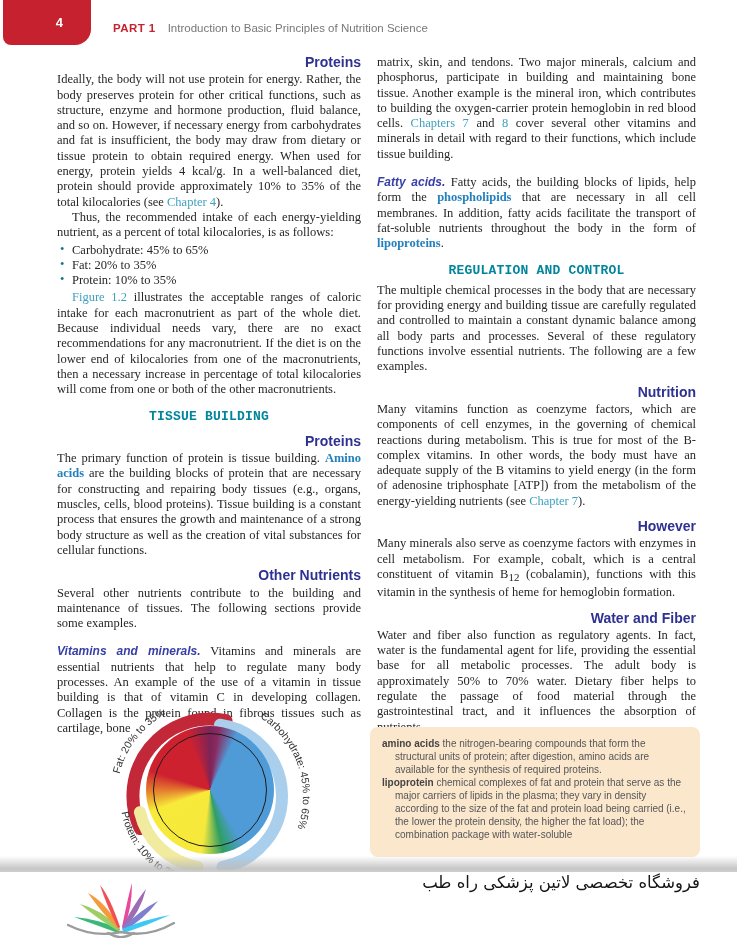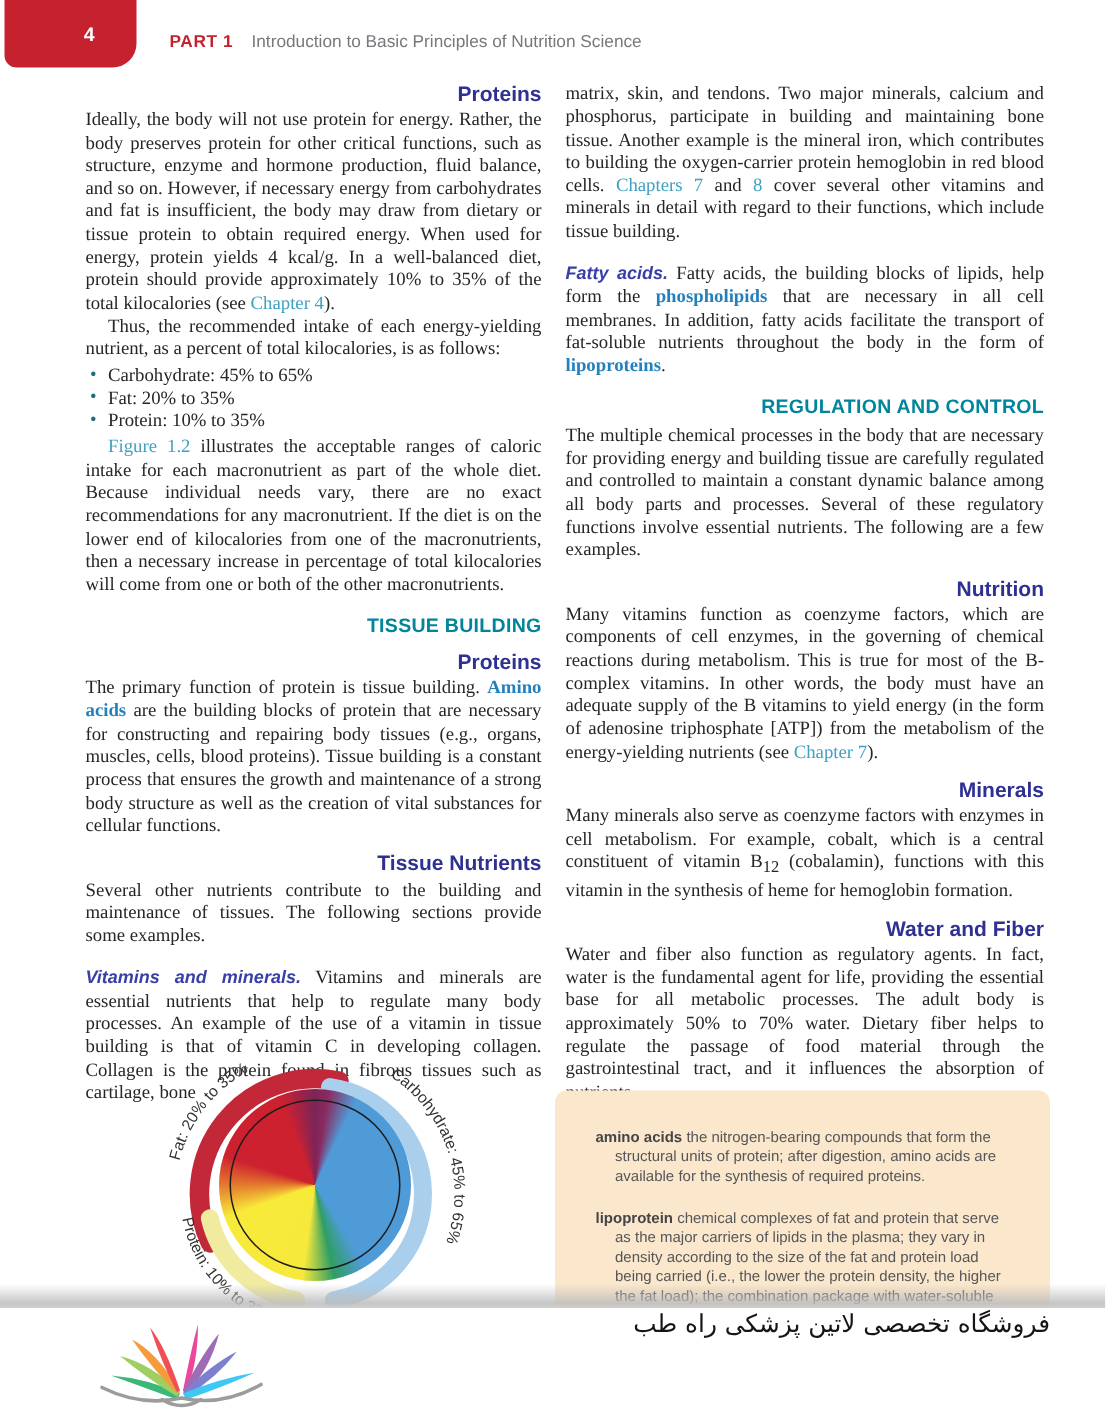--- a/index.html
+++ b/index.html
@@ -16,38 +16,38 @@
   .part-title{color:#77787b;margin-left:9px;}
   
   .scan{position:absolute;left:0;top:0;width:737px;height:872px;overflow:hidden;}
   .col{position:absolute;top:55px;font-size:12.5px;line-height:15.3px;color:#262626;
        text-align:justify;}
   .col-left{left:57px;width:304px;}
   .col-right{left:377px;width:319px;}
   .para{margin:0 0 0 0;}
   .gap{margin-top:13px;}
   .ind{text-indent:15px;}
-  h2.sec{font-family:Liberation Sans, sans-serif;font-size:13px;color:#00859c;font-weight:bold;
-         margin:11px 0 5px;text-align:right;letter-spacing:.2px;}
+  h2.sec{font-family:Liberation Mono, monospace;font-size:13px;color:#00859c;font-weight:bold;
+         margin:11px 0 5px;text-align:center;letter-spacing:.2px;}
   h3.sub{font-family:"Liberation Sans",sans-serif;font-size:14px;color:#2e3192;font-weight:bold;
          margin:10px 0 2px;text-align:right;padding-left:48px;}
   h3.first{margin-top:0;}
   ul.bullets{margin:2px 0;padding:0;list-style:none;text-align:left;}
   ul.bullets li{position:relative;padding-left:15px;}
   ul.bullets li::before{content:"\2022";position:absolute;left:3px;top:-1px;color:#1c6e80;}
   .s-link{color:#3fa0bf;}
   .s-term{color:#2380bd;font-weight:bold;}
   .s-runin{color:#383fa6;font-weight:bold;font-style:italic;
            font-family:"Liberation Sans",sans-serif;font-size:12px;}
   .s-sub{font-size:11px;vertical-align:-3px;}
   
   .keybox{position:absolute;left:370px;top:727px;width:330px;background:#fbe7cb;border-radius:8px;
           padding:10px 12px 16px;box-sizing:border-box;font-family:"Liberation Sans",sans-serif;
           font-size:10px;line-height:13px;color:#55565a;text-align:left;}
-  .kb{margin:15px;padding-left:13px;text-indent:-13px;}
+  .kb{margin:0;padding-left:13px;text-indent:-13px;}
   .kb b{color:#454547;}
   
   .figure{position:absolute;left:100px;top:700px;width:270px;height:190px;}
   .fig-layer{position:absolute;left:0;top:-12px;}
   .pie{position:absolute;left:46px;top:26px;width:128px;height:128px;border-radius:50%;
        background:conic-gradient(from 0deg,
          #7c2458 0deg,#8a2a60 8deg,#4f9bd8 26deg,#4f9bd8 148deg,#2f9e63 168deg,
          #f6e93c 188deg,#f8ea39 250deg,#e2702d 272deg,#cd2130 288deg,#cd2130 338deg,#7c2458 360deg);}
   .pie-ring{position:absolute;left:53px;top:33px;width:114px;height:114px;border:1.3px solid #1c1c1c;
             border-radius:50%;box-sizing:border-box;}
@@ -83,33 +83,33 @@
       <p class="para ind"><span>Thus, the recommended intake of each energy-yielding nutrient, as a percent of total kilocalories, is as follows:</span></p>
       <ul class="bullets">
         <li>Carbohydrate: 45% to 65%</li>
         <li>Fat: 20% to 35%</li>
         <li>Protein: 10% to 35%</li>
       </ul>
       <p class="para ind"><span class="s-link">Figure 1.2</span><span> illustrates the acceptable ranges of caloric intake for each macronutrient as part of the whole diet. Because individual needs vary, there are no exact recommendations for any macronutrient. If the diet is on the lower end of kilocalories from one of the macronutrients, then a necessary increase in percentage of total kilocalories will come from one or both of the other macronutrients.</span></p>
       <h2 class="sec">TISSUE BUILDING</h2>
       <h3 class="sub">Proteins</h3>
       <p class="para"><span>The primary function of protein is tissue building. </span><span class="s-term">Amino acids</span><span> are the building blocks of protein that are necessary for constructing and repairing body tissues (e.g., organs, muscles, cells, blood proteins). Tissue building is a constant process that ensures the growth and maintenance of a strong body structure as well as the creation of vital substances for cellular functions.</span></p>
-      <h3 class="sub">Tissue Nutrients</h3>
+      <h3 class="sub">Other Nutrients</h3>
       <p class="para"><span>Several other nutrients contribute to the building and maintenance of tissues. The following sections provide some examples.</span></p>
       <p class="para gap"><span class="s-runin">Vitamins and minerals.</span><span> Vitamins and minerals are essential nutrients that help to regulate many body processes. An example of the use of a vitamin in tissue building is that of vitamin C in developing collagen. Collagen is the protein found in fibrous tissues such as cartilage, bone</span></p>
     </div>
 
     <div class="col col-right">
       <p class="para"><span>matrix, skin, and tendons. Two major minerals, calcium and phosphorus, participate in building and maintaining bone tissue. Another example is the mineral iron, which contributes to building the oxygen-carrier protein hemoglobin in red blood cells. </span><span class="s-link">Chapters 7</span><span> and </span><span class="s-link">8</span><span> cover several other vitamins and minerals in detail with regard to their functions, which include tissue building.</span></p>
       <p class="para gap"><span class="s-runin">Fatty acids.</span><span> Fatty acids, the building blocks of lipids, help form the </span><span class="s-term">phospholipids</span><span> that are necessary in all cell membranes. In addition, fatty acids facilitate the transport of fat-soluble nutrients throughout the body in the form of </span><span class="s-term">lipoproteins</span><span>.</span></p>
       <h2 class="sec">REGULATION AND CONTROL</h2>
       <p class="para"><span>The multiple chemical processes in the body that are necessary for providing energy and building tissue are carefully regulated and controlled to maintain a constant dynamic balance among all body parts and processes. Several of these regulatory functions involve essential nutrients. The following are a few examples.</span></p>
       <h3 class="sub">Nutrition</h3>
       <p class="para"><span>Many vitamins function as coenzyme factors, which are components of cell enzymes, in the governing of chemical reactions during metabolism. This is true for most of the B-complex vitamins. In other words, the body must have an adequate supply of the B vitamins to yield energy (in the form of adenosine triphosphate [ATP]) from the metabolism of the energy-yielding nutrients (see </span><span class="s-link">Chapter 7</span><span>).</span></p>
-      <h3 class="sub">Minerals</h3>
+      <h3 class="sub">However</h3>
       <p class="para"><span>Many minerals also serve as coenzyme factors with enzymes in cell metabolism. For example, cobalt, which is a central constituent of vitamin B</span><span class="s-sub">12</span><span> (cobalamin), functions with this vitamin in the synthesis of heme for hemoglobin formation.</span></p>
       <h3 class="sub">Water and Fiber</h3>
       <p class="para"><span>Water and fiber also function as regulatory agents. In fact, water is the fundamental agent for life, providing the essential base for all metabolic processes. The adult body is approximately 50% to 70% water. Dietary fiber helps to regulate the passage of food material through the gastrointestinal tract, and it influences the absorption of nutrients.</span></p>
     </div>
 
     <div class="figure">
       <svg class="fig-layer" width="270" height="202" viewBox="0 -12 270 190">
         <path d="M 40.2 122.6 A 77 77 0 0 1 126.0 14.7" fill="none" stroke="#c32839" stroke-width="13" stroke-linecap="round"></path>
         <path d="M 120 18.7 A 72 72 0 0 1 122.5 160.9" fill="none" stroke="#a9cfec" stroke-width="12" stroke-linecap="round"></path>
         <path d="M 97.5 160.9 A 72 72 0 0 1 39.9 106.2" fill="none" stroke="#f1eb9f" stroke-width="12" stroke-linecap="round"></path>

